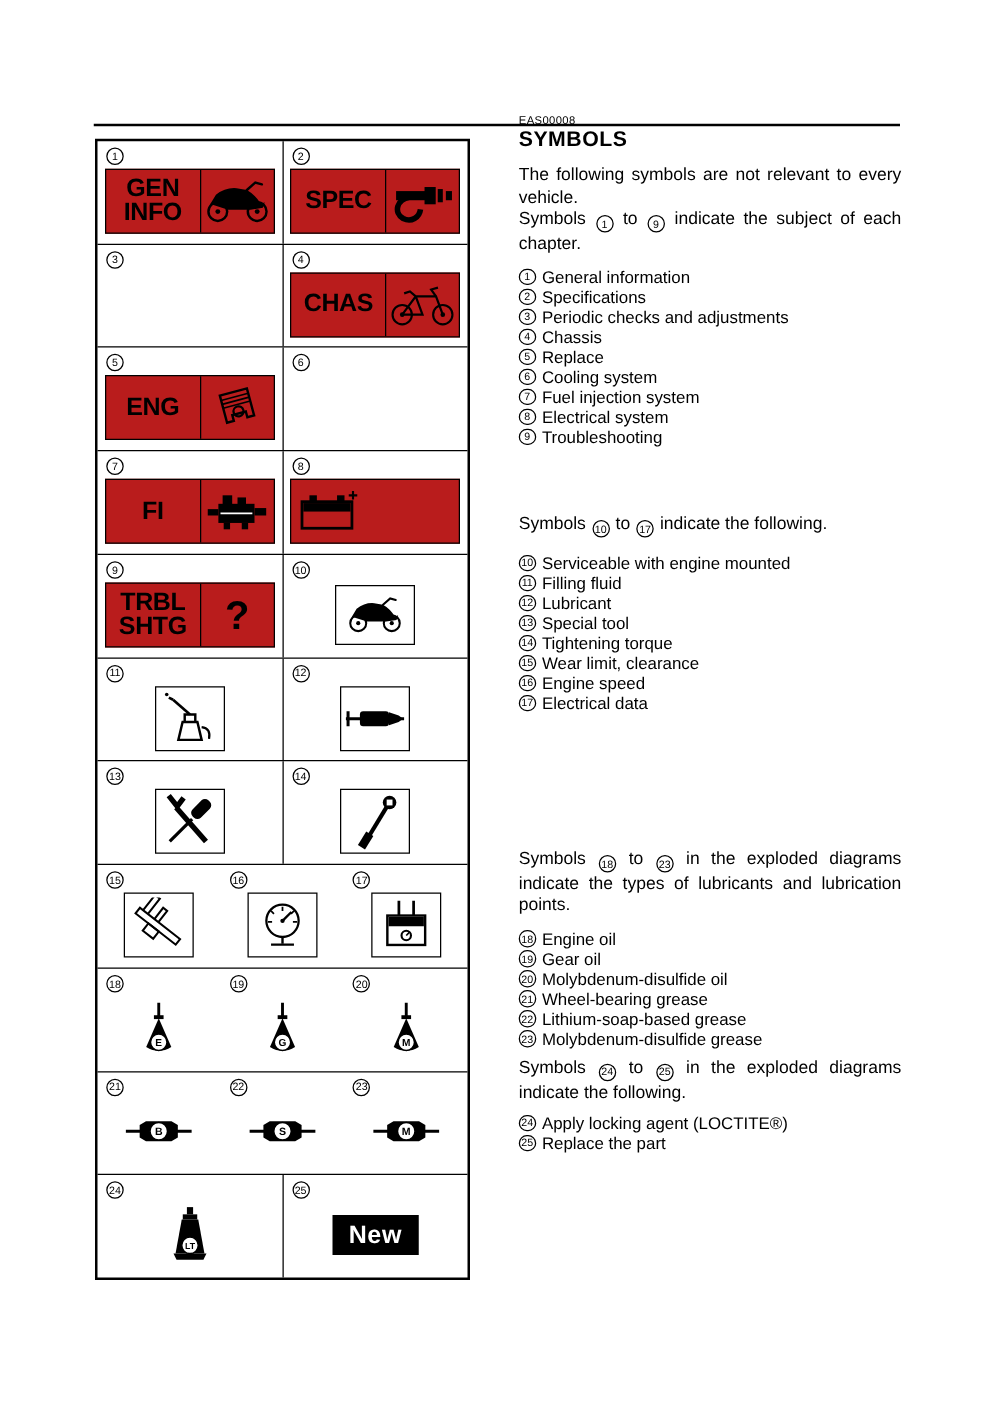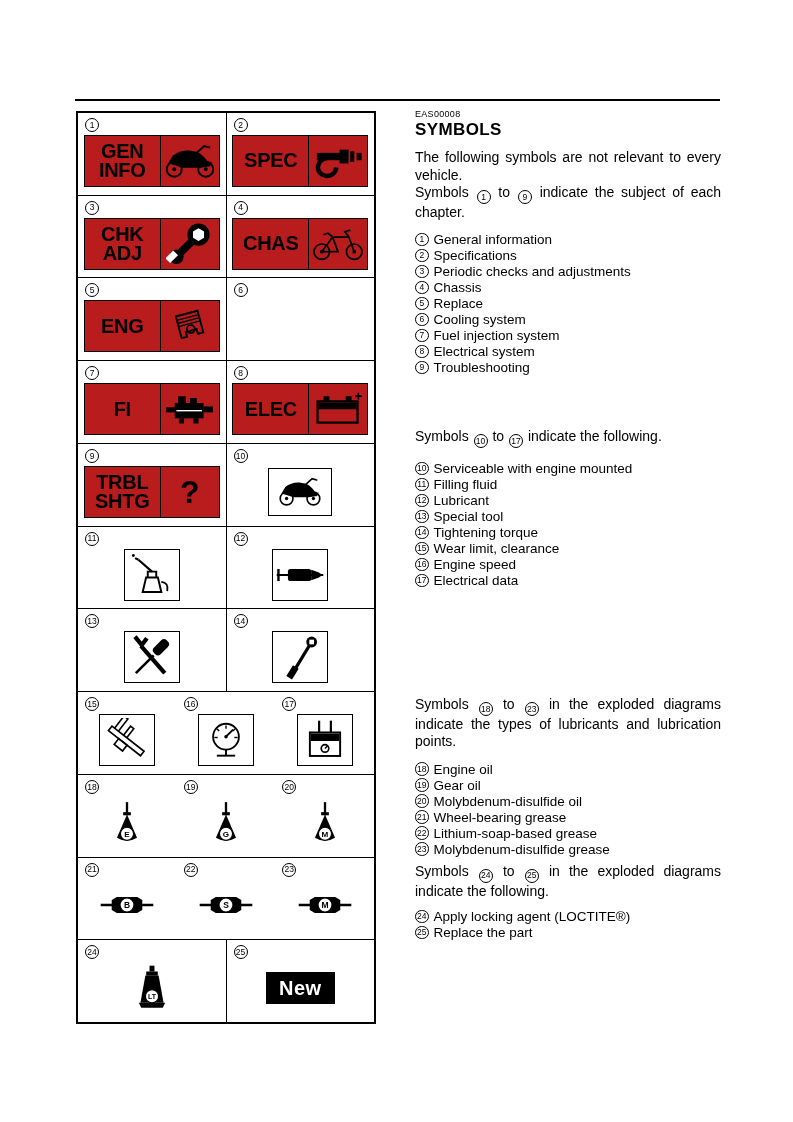--- a/index.html
+++ b/index.html
@@ -19,21 +19,21 @@
   .sym-label{flex:1 1 auto;display:flex;flex-direction:column;align-items:center;justify-content:center;font-weight:bold;font-size:20px;line-height:.95;border-right:1.5px solid #000;letter-spacing:-.3px}
   .sym-icon{flex:0 0 58px;width:58px;display:flex;align-items:center;justify-content:center}
   .icon-box{width:56px;height:52px;border:1.5px solid #000;display:flex;align-items:center;justify-content:center;background:#fff}
   .icon-box.wide{width:64px;height:48px}
   .qmark{font-size:32px;font-weight:bold;line-height:1}
   .new-badge{background:#000;color:#ffffff;font-weight:bold;font-size:20px;line-height:1;padding:6px 13px;letter-spacing:.5px}
   svg{display:block}
   svg text{font-family:"Liberation Sans",sans-serif;font-weight:bold;fill:#000}
 
   
-  .right-col{position:absolute;left:415px;top:109px;width:306px}
+  .right-col{position:absolute;left:415px;top:91px;width:306px}
   .code{font-size:9px;letter-spacing:.3px}
   .title{font-size:17px;font-weight:bold;letter-spacing:.4px;margin:1px 0 9px}
   .para{font-size:14px;line-height:17.5px;text-align:justify}
   .para .circ{vertical-align:-2.5px;margin:0 1px}
   .sym-list .li{display:flex;align-items:flex-start;gap:5px;font-size:13.5px;line-height:16px}
   .sym-list .li .circ{margin-top:.5px;width:13.5px;height:13.5px;min-width:13.5px}
   #list1{margin-top:11px}
   #para3{margin-top:52px}
   #list2{margin-top:13px}
   #para4{margin-top:107px}
@@ -84,35 +84,20 @@
               <rect x="55" y="12" width="6" height="9" fill="#000"></rect>
             </svg>
           </div>
         </div>
       </div>
     </div>
 
     <div class="t-row cols2">
       <div class="t-cell">
         <span class="cell-num circ">3</span>
-        <div class="sym-box">
-          <div class="sym-label">
-            <span>CHK</span>
-              <span>ADJ</span>
-          </div>
-          <div class="sym-icon">
-            <svg width="48" height="46" viewBox="0 0 56 54">
-              <line x1="30" y1="24" x2="14" y2="40" stroke="#000" stroke-width="9"></line>
-              <circle cx="38" cy="16" r="13" fill="#000"></circle>
-              <polygon points="38,8.5 44.5,12.3 44.5,19.7 38,23.5 31.5,19.7 31.5,12.3" fill="#fff"></polygon>
-              <circle cx="12" cy="42" r="8.5" fill="#000"></circle>
-              <rect x="0" y="38" width="13" height="8" transform="rotate(-45 6.5 42)" fill="#fff"></rect>
-            </svg>
-          </div>
-        </div>
       </div>
       <div class="t-cell">
         <span class="cell-num circ">4</span>
         <div class="sym-box">
           <div class="sym-label">
               <span>CHAS</span>
             </div>
           <div class="sym-icon">
             <svg width="56" height="34" viewBox="0 0 72 44">
               <circle cx="15" cy="32" r="10" fill="none" stroke="#000" stroke-width="2.2"></circle>
@@ -168,23 +153,20 @@
               <rect x="17" y="31" width="6" height="6" fill="#000"></rect>
               <rect x="34" y="31" width="6" height="6" fill="#000"></rect>
               <line x1="14" y1="22" x2="44" y2="22" stroke="#fff" stroke-width="1.6"></line>
             </svg>
           </div>
         </div>
       </div>
       <div class="t-cell">
         <span class="cell-num circ">8</span>
         <div class="sym-box">
-          <div class="sym-label">
-              <span>ELEC</span>
-            </div>
           <div class="sym-icon">
             <svg width="50" height="34" viewBox="0 0 58 40">
               <rect x="12" y="5" width="7" height="6" fill="#000"></rect>
               <rect x="38" y="5" width="7" height="6" fill="#000"></rect>
               <rect x="5" y="11" width="47" height="25" fill="none" stroke="#000" stroke-width="2.6"></rect>
               <rect x="6.3" y="12.3" width="44.4" height="8" fill="#000"></rect>
               <line x1="49" y1="5" x2="57" y2="5" stroke="#000" stroke-width="2"></line>
               <line x1="53" y1="1" x2="53" y2="9" stroke="#000" stroke-width="2"></line>
             </svg>
           </div>

